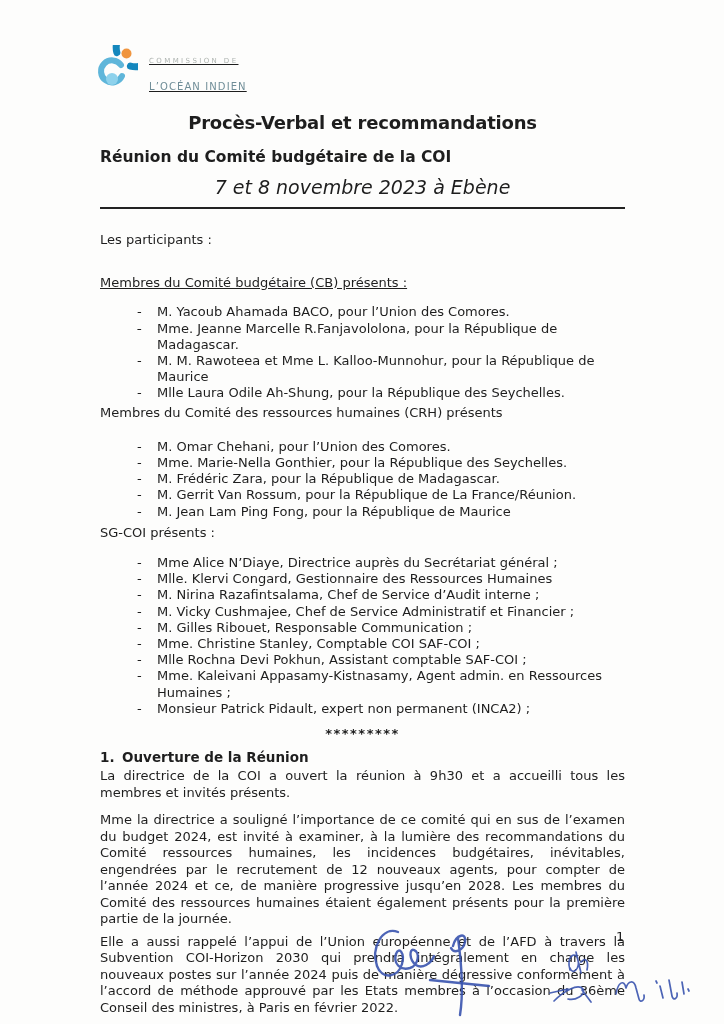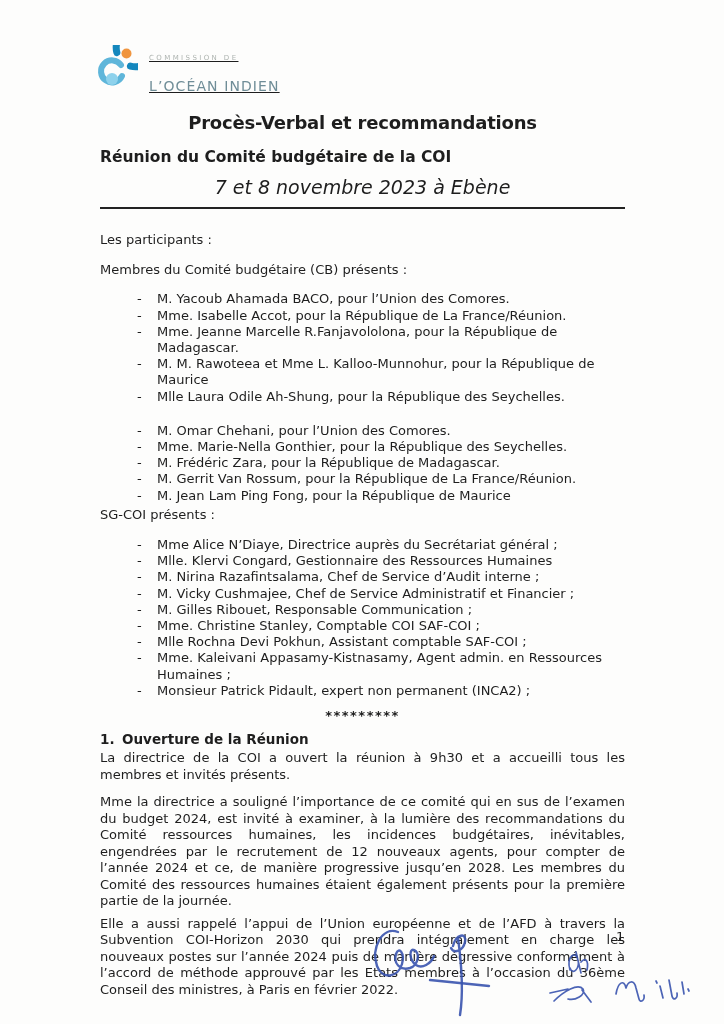--- a/index.html
+++ b/index.html
@@ -13,34 +13,34 @@
     overflow: hidden;
     box-sizing: border-box;
   }
 
   
   .logo { position: absolute; top: 45px; left: 88px; display: flex; align-items: center; }
   .logo-mark { width: 50px; height: 52px; }
   .arc { fill: none; stroke-linecap: round; }
   .logo-text { margin-left: 11px; padding-top: 6px; text-decoration: underline; }
   .logo-line1 { font-size: 7px; letter-spacing: 2.4px; color: #aeb4b0; white-space: nowrap; }
-  .logo-line2 { font-size: 14px; letter-spacing: 1.1px; color: #6f8d97; margin-top: 16px; white-space: nowrap; }
+  .logo-line2 { font-size: 10px; letter-spacing: 1.1px; color: #6f8d97; margin-top: 16px; white-space: nowrap; }
 
   
   .content { padding: 105px 99px 0 100px; font-size: 13px; line-height: 16.2px; }
 
   .title    { margin: 8px; font-size: 18px; line-height: 20px; font-weight: bold; text-align: center; letter-spacing: -0.2px; }
   .subtitle { margin: 16px 0 4px; font-size: 15.5px; line-height: 17px; font-weight: bold; text-align: left; }
   .date-line{ margin: 13px 0 12px; font-size: 19px; line-height: 16px; font-style: italic; text-align: center; }
   hr.rule   { margin: 9px 0 0; border: 0; border-top: 2px solid #222; }
 
   .intro { margin: 23px 0 0; }
 
   #participant-groups p.group-heading { margin: 0; }
-  #participant-groups p.group-heading:nth-of-type(1) { margin-top: 14px; }
+  #participant-groups p.group-heading:nth-of-type(1) { margin-top: 27px; text-decoration: underline; }
   #participant-groups p.group-heading:nth-of-type(2) { margin-top: 3px; }
   #participant-groups p.group-heading:nth-of-type(3) { margin-top: 5px; }
   #participant-groups ul.member-list { margin: 0; padding: 0; list-style: none; }
   #participant-groups ul.member-list:nth-of-type(1) { margin-top: 13px; }
   #participant-groups ul.member-list:nth-of-type(2) { margin-top: 18px; }
   #participant-groups ul.member-list:nth-of-type(3) { margin-top: 14px; }
   li.member { position: relative; padding-left: 57px; line-height: 16.2px; }
   li.member .dash { position: absolute; left: 37px; }
 
   .stars { margin: 10px 0 0; text-align: center; font-weight: bold; font-size: 13px; line-height: 14px; letter-spacing: 1.5px; }
@@ -81,25 +81,26 @@
     <h1 class="title">Procès-Verbal et recommandations</h1>
     <h2 class="subtitle">Réunion du Comité budgétaire de la COI</h2>
     <p class="date-line">7 et 8 novembre 2023 à Ebène</p>
     <hr class="rule">
 
     <p class="intro">Les participants :</p>
     <div id="participant-groups">
         <p class="group-heading">Membres du Comité budgétaire (CB) présents :</p>
         <ul class="member-list">
           <li class="member"><span class="dash">-</span><span class="member-text">M. Yacoub Ahamada BACO, pour l’Union des Comores.</span></li>
-          <li class="member"><span class="dash">-</span><span class="member-text">Mme. Isabelle Accot, pour la République de La France/Réunion.</span></li>
+          <li class="member"><span class="dash">-</span></li>
           <li class="member"><span class="dash">-</span><span class="member-text">Mme. Jeanne Marcelle R.Fanjavololona, pour la République de Madagascar.</span></li>
           <li class="member"><span class="dash">-</span><span class="member-text">M. M. Rawoteea et Mme L. Kalloo-Munnohur, pour la République de Maurice</span></li>
           <li class="member"><span class="dash">-</span><span class="member-text">Mlle Laura Odile Ah-Shung, pour la République des Seychelles.</span></li>
         </ul>
+        <p class="group-heading">Membres du Comité des ressources humaines (CRH) présents</p>
         <ul class="member-list">
           <li class="member"><span class="dash">-</span><span class="member-text">M. Omar Chehani, pour l’Union des Comores.</span></li>
           <li class="member"><span class="dash">-</span><span class="member-text">Mme. Marie-Nella Gonthier, pour la République des Seychelles.</span></li>
           <li class="member"><span class="dash">-</span><span class="member-text">M. Frédéric Zara, pour la République de Madagascar.</span></li>
           <li class="member"><span class="dash">-</span><span class="member-text">M. Gerrit Van Rossum, pour la République de La France/Réunion.</span></li>
           <li class="member"><span class="dash">-</span><span class="member-text">M. Jean Lam Ping Fong, pour la République de Maurice</span></li>
         </ul>
         <p class="group-heading">SG-COI présents :</p>
         <ul class="member-list">
           <li class="member"><span class="dash">-</span><span class="member-text">Mme Alice N’Diaye, Directrice auprès du Secrétariat général ;</span></li>

